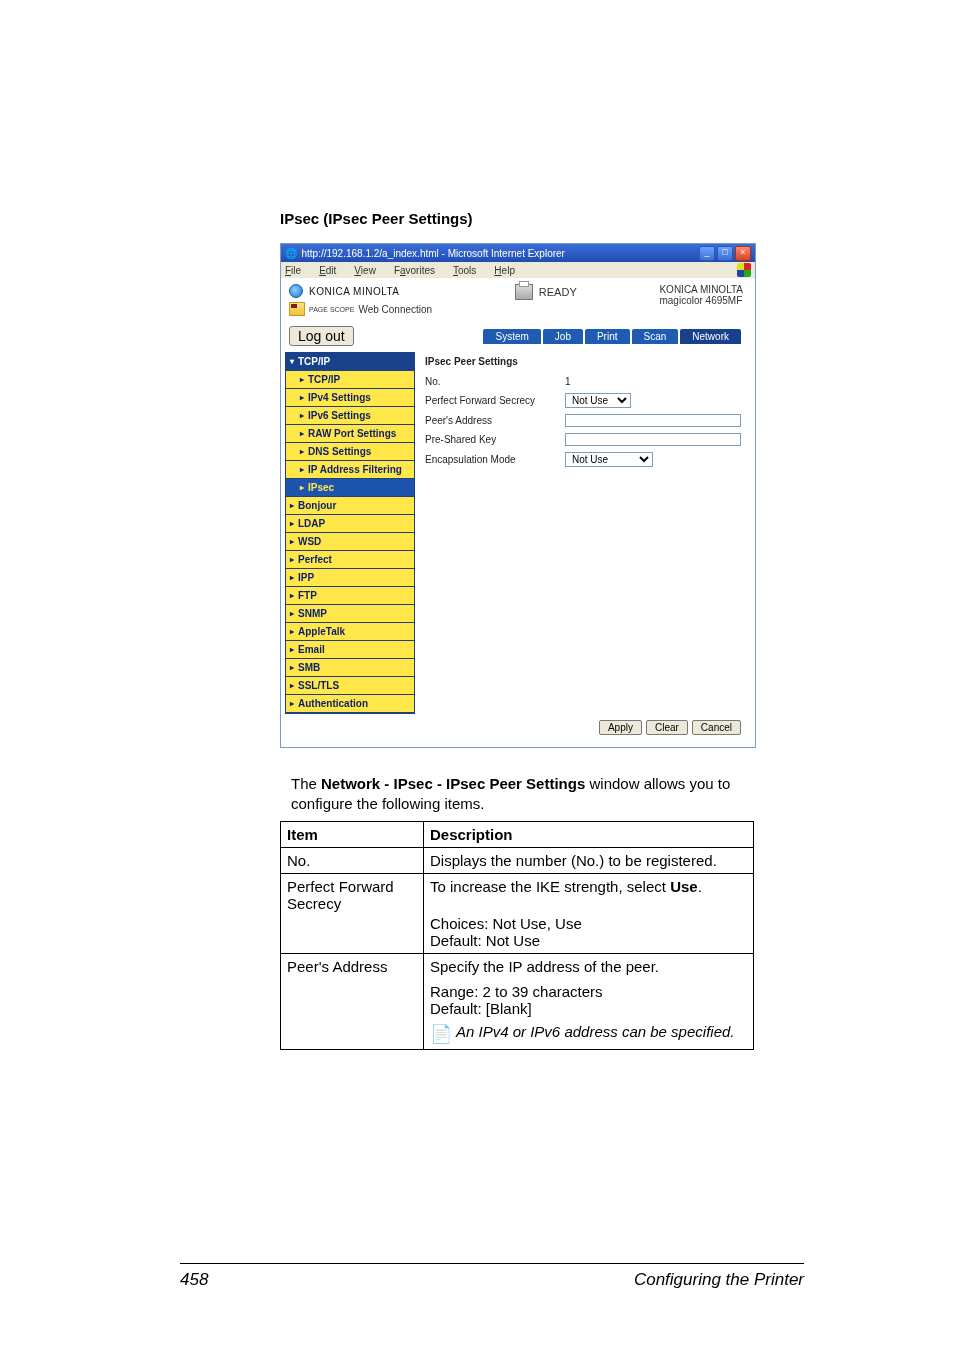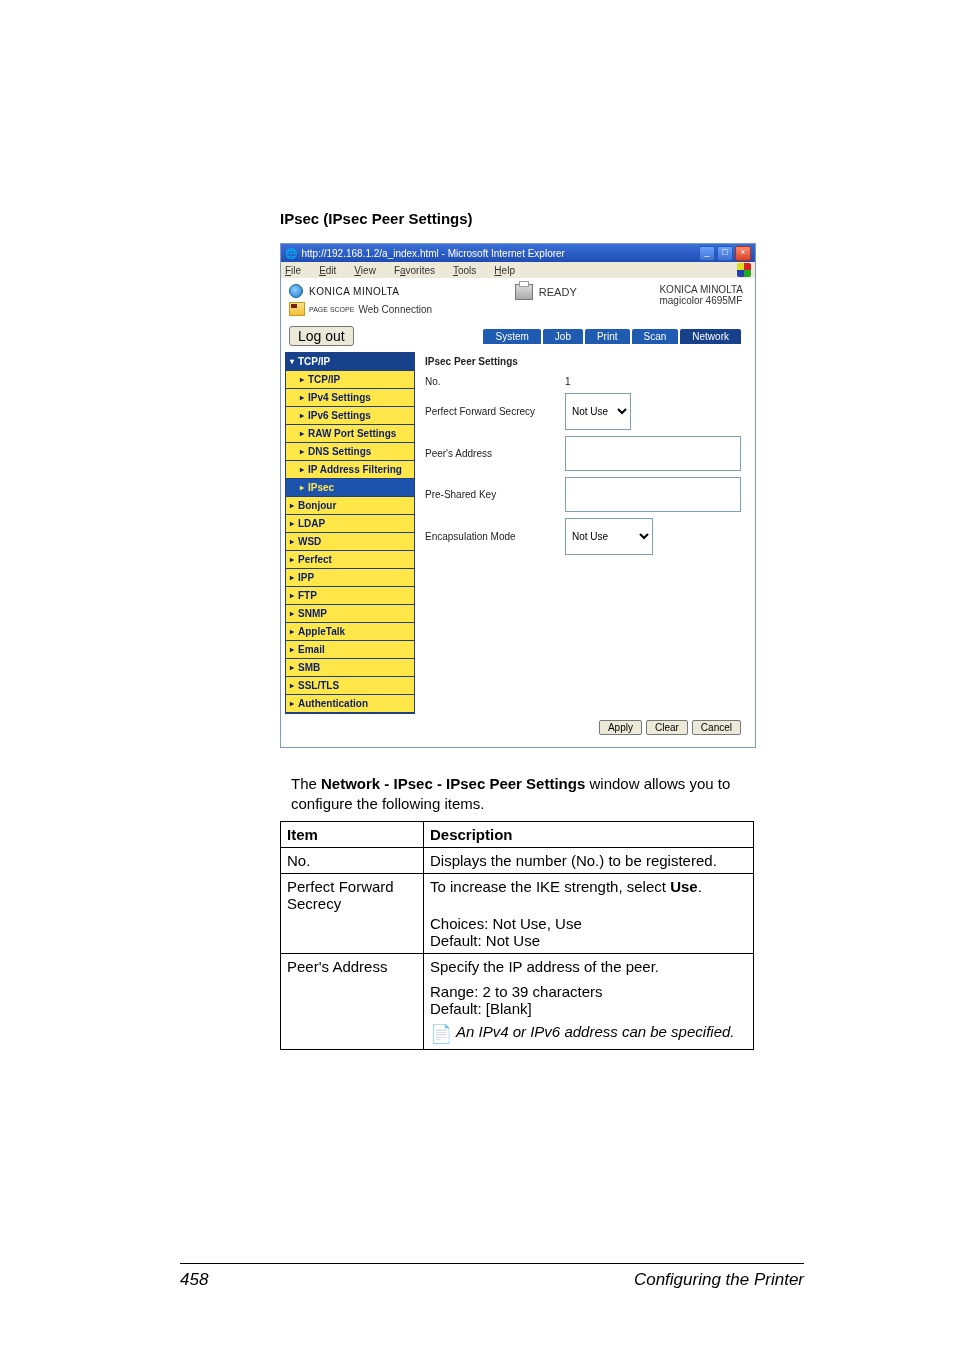--- a/index.html
+++ b/index.html
@@ -181,21 +181,21 @@
     min-height: 330px;
   }
   .content-title { font-weight: bold; margin-bottom: 6px; }
   .form-row { display: flex; align-items: center; padding: 3px 0; }
   .form-label { width: 140px; }
   .form-val { flex: 1; }
   .form-val select, .form-val input[type="text"] {
     font-size: 10px;
     border: 1px solid #7f9db9;
     background: #fff;
-    padding: 11px 2px;
+    padding: 0 2px;
   }
   .form-val select.short { width: 66px; }
   .form-val select.med { width: 88px; }
   .form-val input.long { width: 170px; }
 
   .app-footer {
     display: flex;
     justify-content: flex-end;
     gap: 4px;
     padding: 6px 10px 8px;

